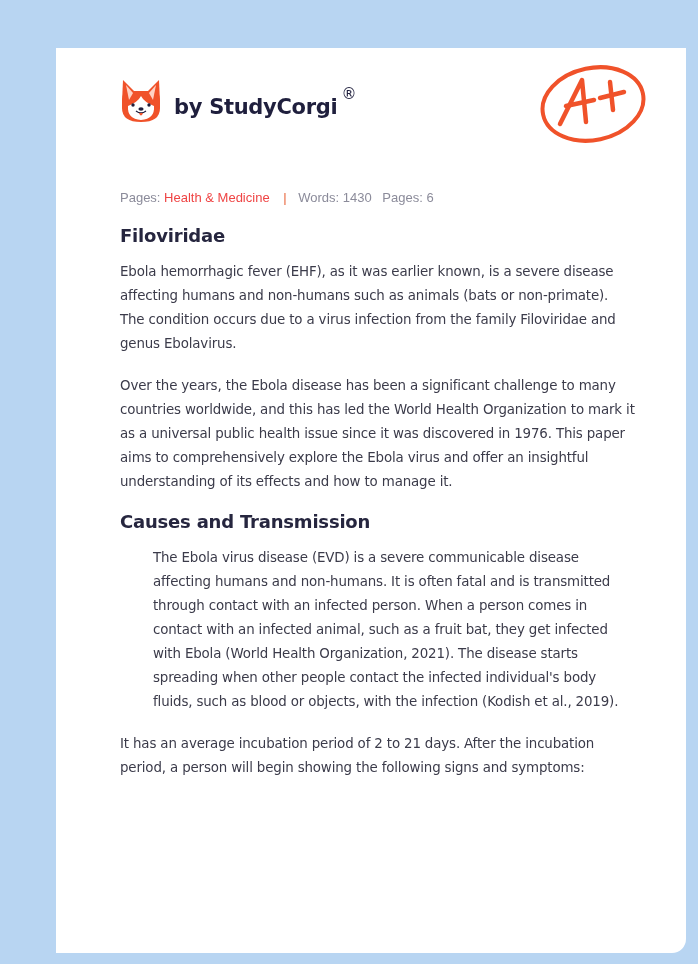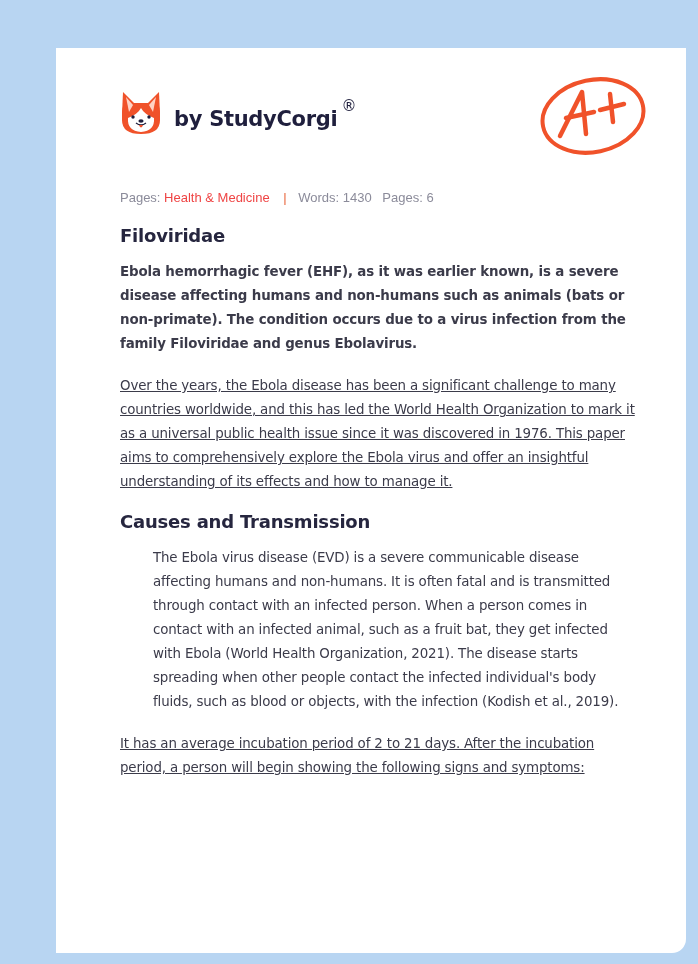--- a/index.html
+++ b/index.html
@@ -20,21 +20,21 @@
       top: 48px;
       width: 630px;
       height: 905px;
       background: #ffffff;
       border-radius: 0 0 14px 0;
       overflow: hidden;
     }
     .header {
       position: absolute;
       left: 0;
-      top: 16px;
+      top: 4px;
       width: 505px;
       height: 110px;
     }
     .logo {
       position: absolute;
       left: 64px;
       top: 26px;
       display: flex;
       align-items: center;
     }
@@ -111,22 +111,22 @@
     .h-intro { margin-top: 16px; }
     .h-causes { margin-top: 16px; }
     p {
       margin: 0;
       font-family: "DejaVu Sans", sans-serif;
       font-size: 13.4px;
       line-height: 24px;
       color: #3b3b4a;
       letter-spacing: -0.15px;
     }
-    .p-first { margin-top: 12px; font-weight: bold; }
-    .p-next { margin-top: 18px; text-decoration: underline; }
+    .p-first { margin-top: 12px; }
+    .p-next { margin-top: 18px; }
     .p-after-h { margin-top: 12px; margin-left: 33px; }
   </style>
 </head>
 <body>
 
 <div class="card">
   <div class="header">
     <div class="logo">
       <svg class="corgi" viewBox="0 0 42 46">
 

